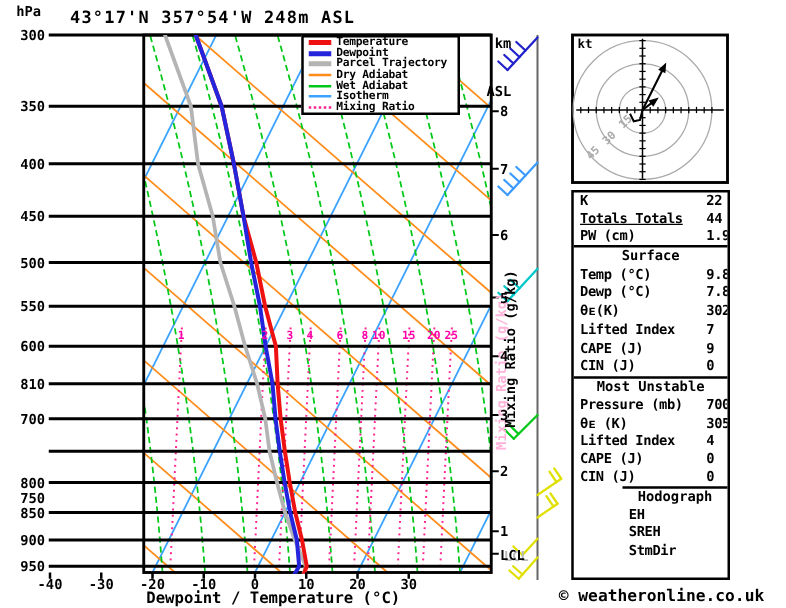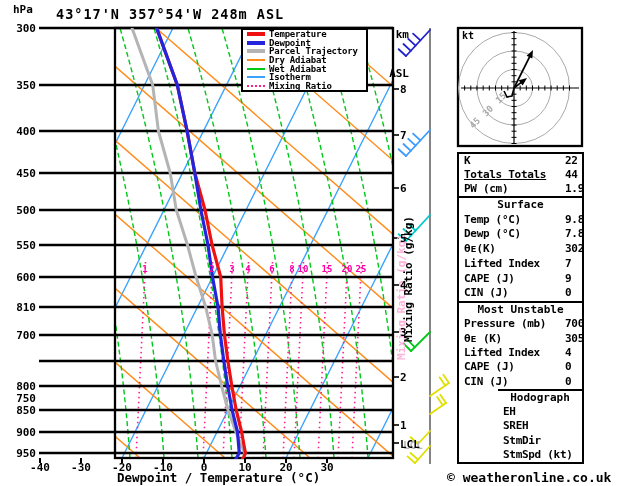--- a/index.html
+++ b/index.html
@@ -259,21 +259,20 @@
         <div class="trow" style="height: 14.33px; line-height: 14.33px;"><span>θᴇ (K)</span><span class="tvalue">305</span></div>
         <div class="trow" style="height: 14.33px; line-height: 14.33px;"><span>Lifted Index</span><span class="tvalue">4</span></div>
         <div class="trow" style="height: 14.33px; line-height: 14.33px;"><span>CAPE (J)</span><span class="tvalue">0</span></div>
         <div class="trow" style="height: 14.33px; line-height: 14.33px;"><span>CIN (J)</span><span class="tvalue">0</span></div>
       </div>
       <div class="tsec" style="height: 71px; margin-left: 39px;">
         <div class="thead" style="height: 14.2px; line-height: 14.2px;">Hodograph</div>
         <div class="trow" style="height: 14.2px; line-height: 14.2px;"><span>EH</span><span class="tvalue">23</span></div>
         <div class="trow" style="height: 14.2px; line-height: 14.2px;"><span>SREH</span><span class="tvalue">54</span></div>
         <div class="trow" style="height: 14.2px; line-height: 14.2px;"><span>StmDir</span><span class="tvalue">231°</span></div>
-        <div class="trow" style="height: 14.2px; line-height: 14.2px;"><span>StmSpd (kt)</span><span class="tvalue">11</span></div>
       </div>
     </div>
   <div class="abs" style="left:447px;top:470px;font-size:13px">© weatheronline.co.uk</div>
 <div class="plabel" style="left: 8px; top: 22px;">300</div>
     <div class="plabel" style="left: 8px; top: 79px;">350</div>
     <div class="plabel" style="left: 8px; top: 125px;">400</div>
     <div class="plabel" style="left: 8px; top: 167px;">450</div>
     <div class="plabel" style="left: 8px; top: 204px;">500</div>
     <div class="plabel" style="left: 8px; top: 239px;">550</div>
     <div class="plabel" style="left: 8px; top: 271px;">600</div>

